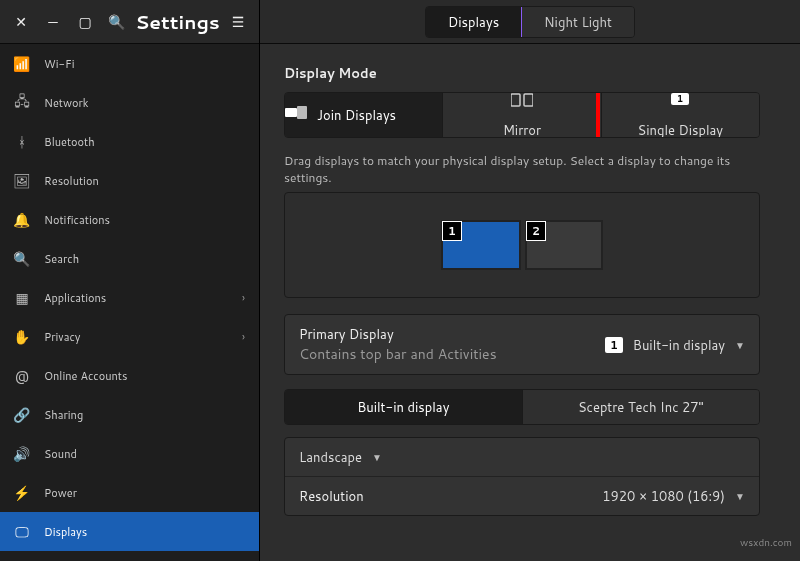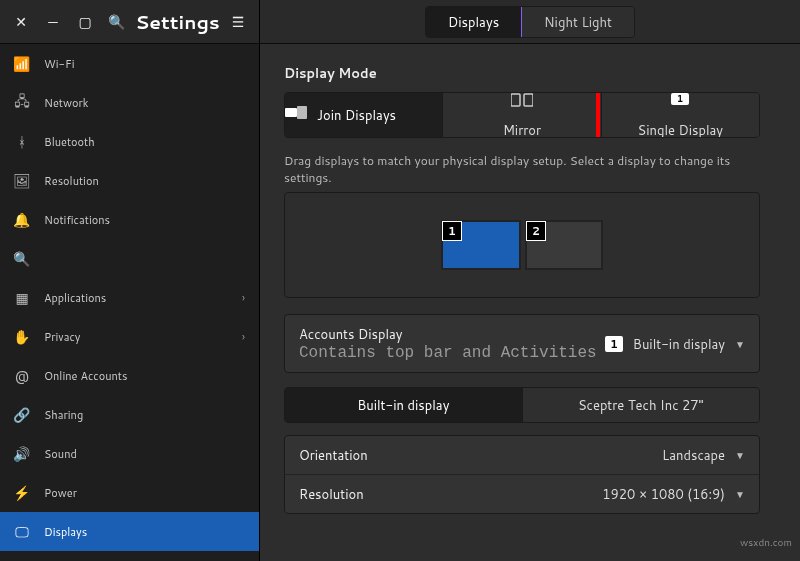--- a/index.html
+++ b/index.html
@@ -39,21 +39,21 @@
 .arrangement { border: 1px solid #1a1a1a; height: 106px; border-radius: 4px; background: #2d2d2d; display: flex; align-items: center; justify-content: center; gap: 4px; margin-bottom: 16px; }
 .disp { position: relative; border: 2px solid #222; }
 .disp1 { width: 80px; height: 50px; background: #1a5fb4; }
 .disp2 { width: 78px; height: 50px; background: #3a3a3a; }
 .disp-badge { position: absolute; top: -1px; left: -1px; background: #000; color: #fff; font-size: 11px; font-weight: 700; padding: 1px 5px; border: 1px solid #fff; }
 
 .panel { border: 1px solid #1a1a1a; border-radius: 4px; background: #333; margin-bottom: 14px; }
 .panel-row { display: flex; align-items: center; padding: 10px 14px; }
 .panel-left { flex: 1; }
 .panel-left .lbl { font-size: 13px; color: #eee; }
-.panel-left .sub { font-size: 16px; color: #999; margin-top: 1px; font-family: Liberation Mono, monospace; }
+.panel-left .sub { font-size: 14px; color: #999; margin-top: 1px; }
 .panel-right { display: flex; align-items: center; gap: 10px; color: #ddd; font-size: 13px; }
 .num-badge { background: #fff; color: #000; font-weight: 700; font-size: 11px; padding: 0 5px; border-radius: 2px; }
 .caret { color: #bbb; font-size: 10px; }
 
 .disp-tabs { display: flex; border: 1px solid #1a1a1a; border-radius: 4px; overflow: hidden; }
 .dt { flex: 1; padding: 8px 0; text-align: center; background: #2f2f2f; color: #ddd; font-size: 13px; cursor: pointer; }
 .dt.active { background: #1c1c1c; color: #fff; }
 .dt + .dt { border-left: 1px solid #1a1a1a; }
 hr.sep { border: none; border-top: 1px solid #222; }
 
@@ -88,20 +88,21 @@
         <div class="sb-item">
           <span class="sb-icon">🖼</span>
           <span class="sb-label">Resolution</span>
         </div>
         <div class="sb-item">
           <span class="sb-icon">🔔</span>
           <span class="sb-label">Notifications</span>
         </div>
         <div class="sb-item">
           <span class="sb-icon">🔍</span>
+          <span class="sb-label">Search</span>
         </div>
         <div class="sb-item">
           <span class="sb-icon">▦</span>
           <span class="sb-label">Applications</span>
           <span class="sb-chevron">›</span>
         </div>
         <div class="sb-item">
           <span class="sb-icon">✋</span>
           <span class="sb-label">Privacy</span>
           <span class="sb-chevron">›</span>
@@ -179,41 +180,38 @@
           <div class="disp-badge">1</div>
         </div>
         <div class="disp disp2">
           <div class="disp-badge">2</div>
         </div>
       </div>
 
       <div class="panel">
         <div class="panel-row">
           <div class="panel-left">
-            <div class="lbl">Accounts Display</div>
+            <div class="lbl">Primary Display</div>
             <div class="sub">Contains top bar and Activities</div>
           </div>
           <div class="panel-right">
             <span class="num-badge">1</span>
             <span>Built-in display</span>
             <span class="caret">▼</span>
           </div>
         </div>
       </div>
 
       <div class="disp-tabs" style="margin-bottom:12px;">
         <div class="dt active">Built-in display</div>
         <div class="dt">Sceptre Tech Inc 27"</div>
       </div>
 
       <div class="panel">
         <div class="panel-row">
-          <div class="panel-left">
-              <div class="lbl">Orientation</div>
-            </div>
           <div class="panel-right">
             <span>Landscape</span>
             <span class="caret">▼</span>
           </div>
         </div>
         <hr class="sep">
         <div class="panel-row">
           <div class="panel-left">
               <div class="lbl">Resolution</div>
             </div>

